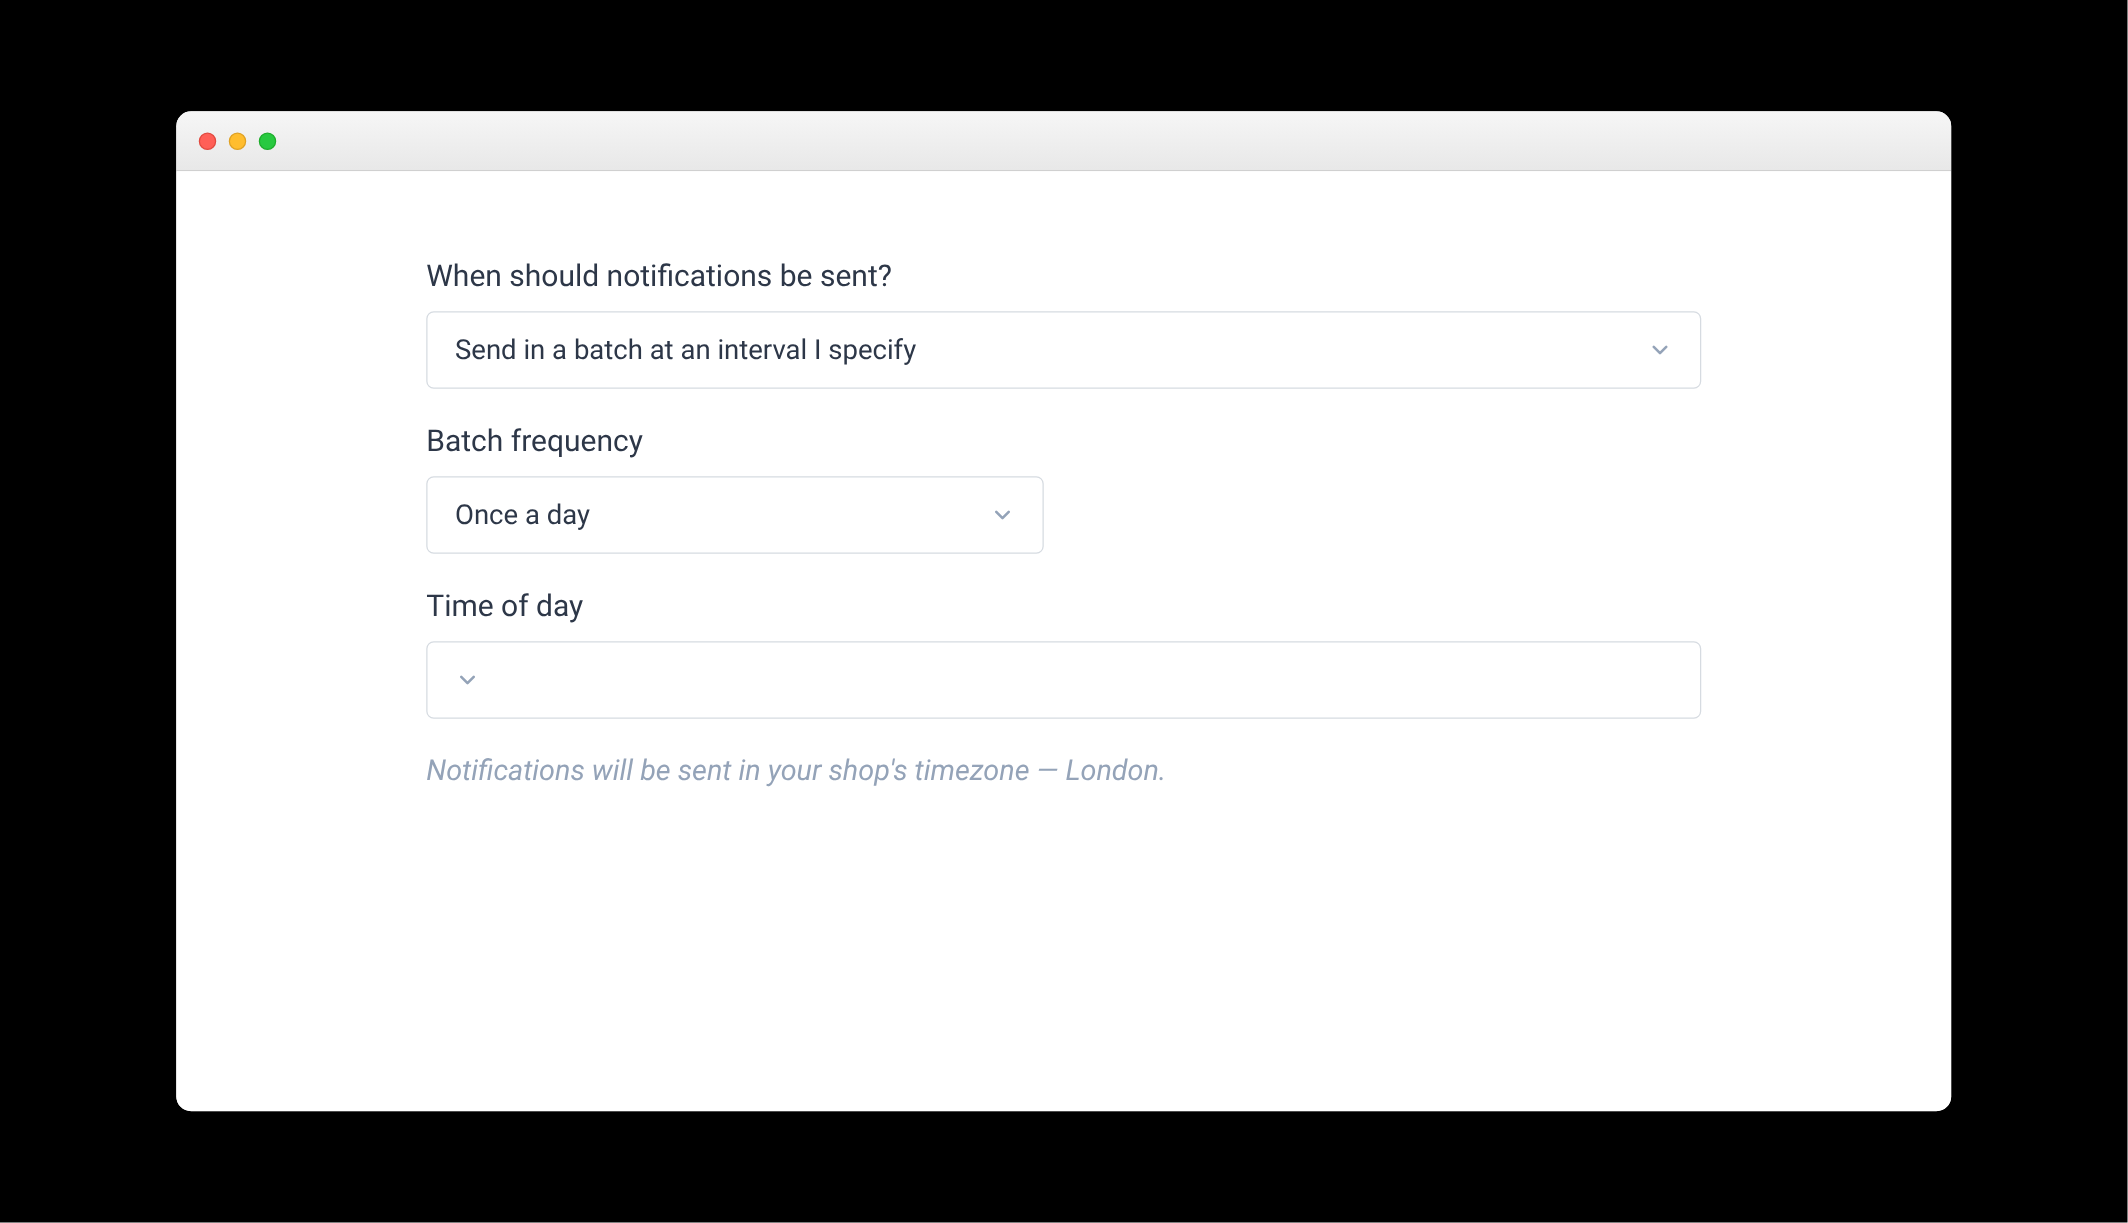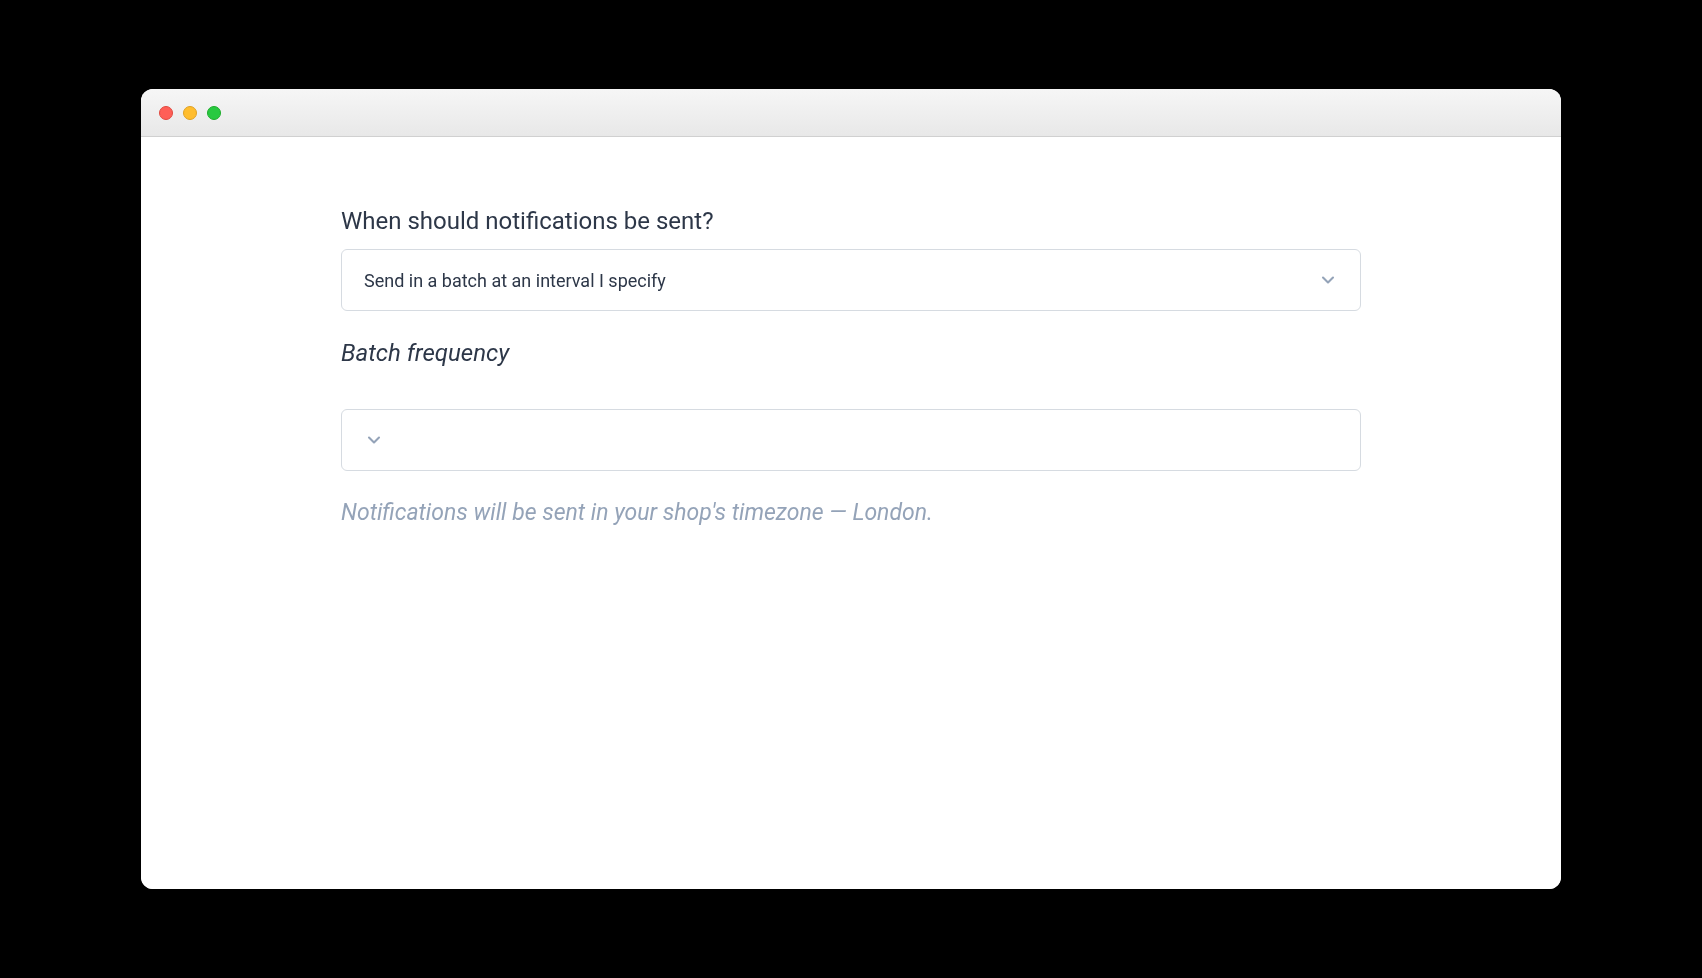--- a/index.html
+++ b/index.html
@@ -65,36 +65,35 @@
       height: 62px;
       border: 1px solid #d6dbe1;
       border-radius: 6px;
       background: #fff;
       display: flex;
       align-items: center;
       padding: 0 22px;
       cursor: pointer;
     }
     .select-value {
-      font-size: 18px;
+      font-size: 22px;
       color: #2d3748;
       flex: 1;
     }
     .chevron {
       color: #94a3b8;
       display: flex;
       align-items: center;
     }
     .row {
       display: flex;
       gap: 32px;
     }
     .row .form-group {
       flex: 1;
-      font-style: italic;
     }
     .hint {
       font-size: 23px;
       color: #94a3b8;
       font-style: italic;
       margin-top: 12px;
     }
   </style>
 </head>
 <body>
@@ -116,27 +115,36 @@
           <svg width="20" height="20" viewBox="0 0 24 24" fill="none" stroke="currentColor" stroke-width="2.5" stroke-linecap="round" stroke-linejoin="round">
               <polyline points="6 9 12 15 18 9"></polyline>
             </svg>
         </span>
       </div>
     </div>
 
     <div class="row">
       <div class="form-group">
         <label class="label">Batch frequency</label>
+        <div class="select">
+          <span class="select-value">Once a day</span>
+          <span class="chevron">
+            <svg width="20" height="20" viewBox="0 0 24 24" fill="none" stroke="currentColor" stroke-width="2.5" stroke-linecap="round" stroke-linejoin="round">
+                <polyline points="6 9 12 15 18 9"></polyline>
+              </svg>
+          </span>
+        </div>
       </div>
 
       <div class="form-group">
       </div>
     </div>
 
     <div class="form-group">
+      <label class="label">Time of day</label>
       <div class="select">
         <span class="chevron">
           <svg width="20" height="20" viewBox="0 0 24 24" fill="none" stroke="currentColor" stroke-width="2.5" stroke-linecap="round" stroke-linejoin="round">
               <polyline points="6 9 12 15 18 9"></polyline>
             </svg>
         </span>
       </div>
     </div>
 
     <p class="hint">Notifications will be sent in your shop's timezone — London.</p>

